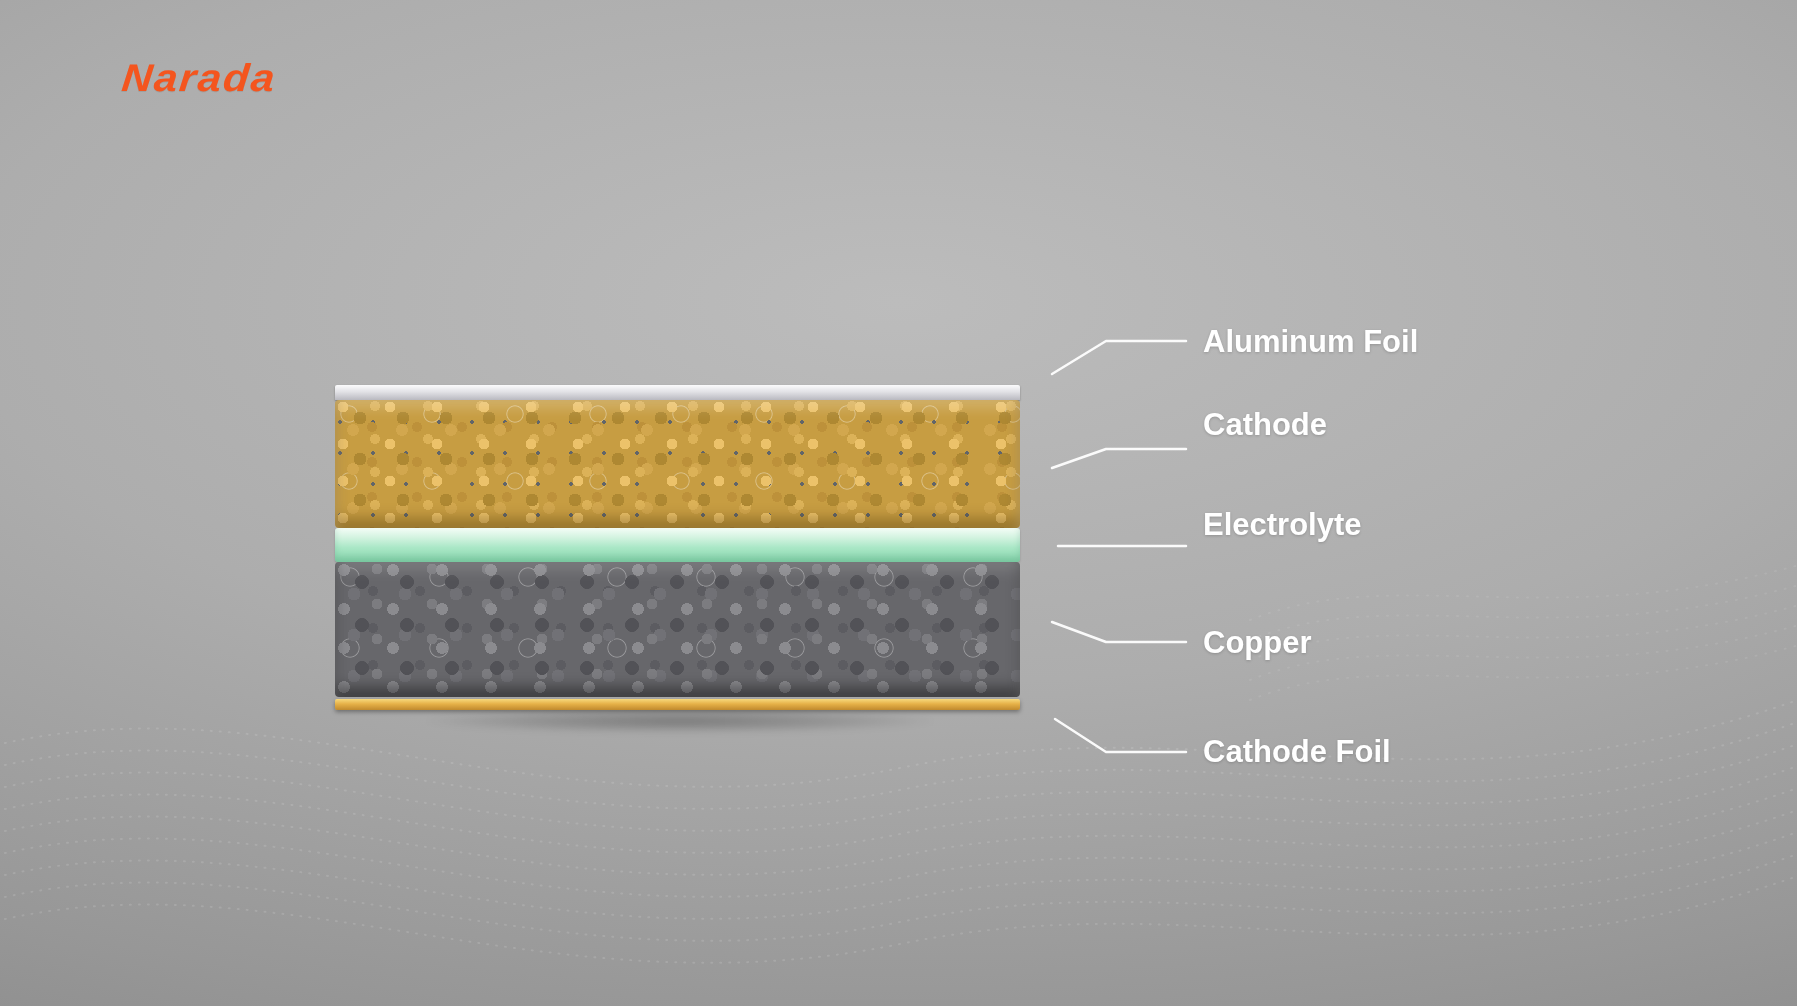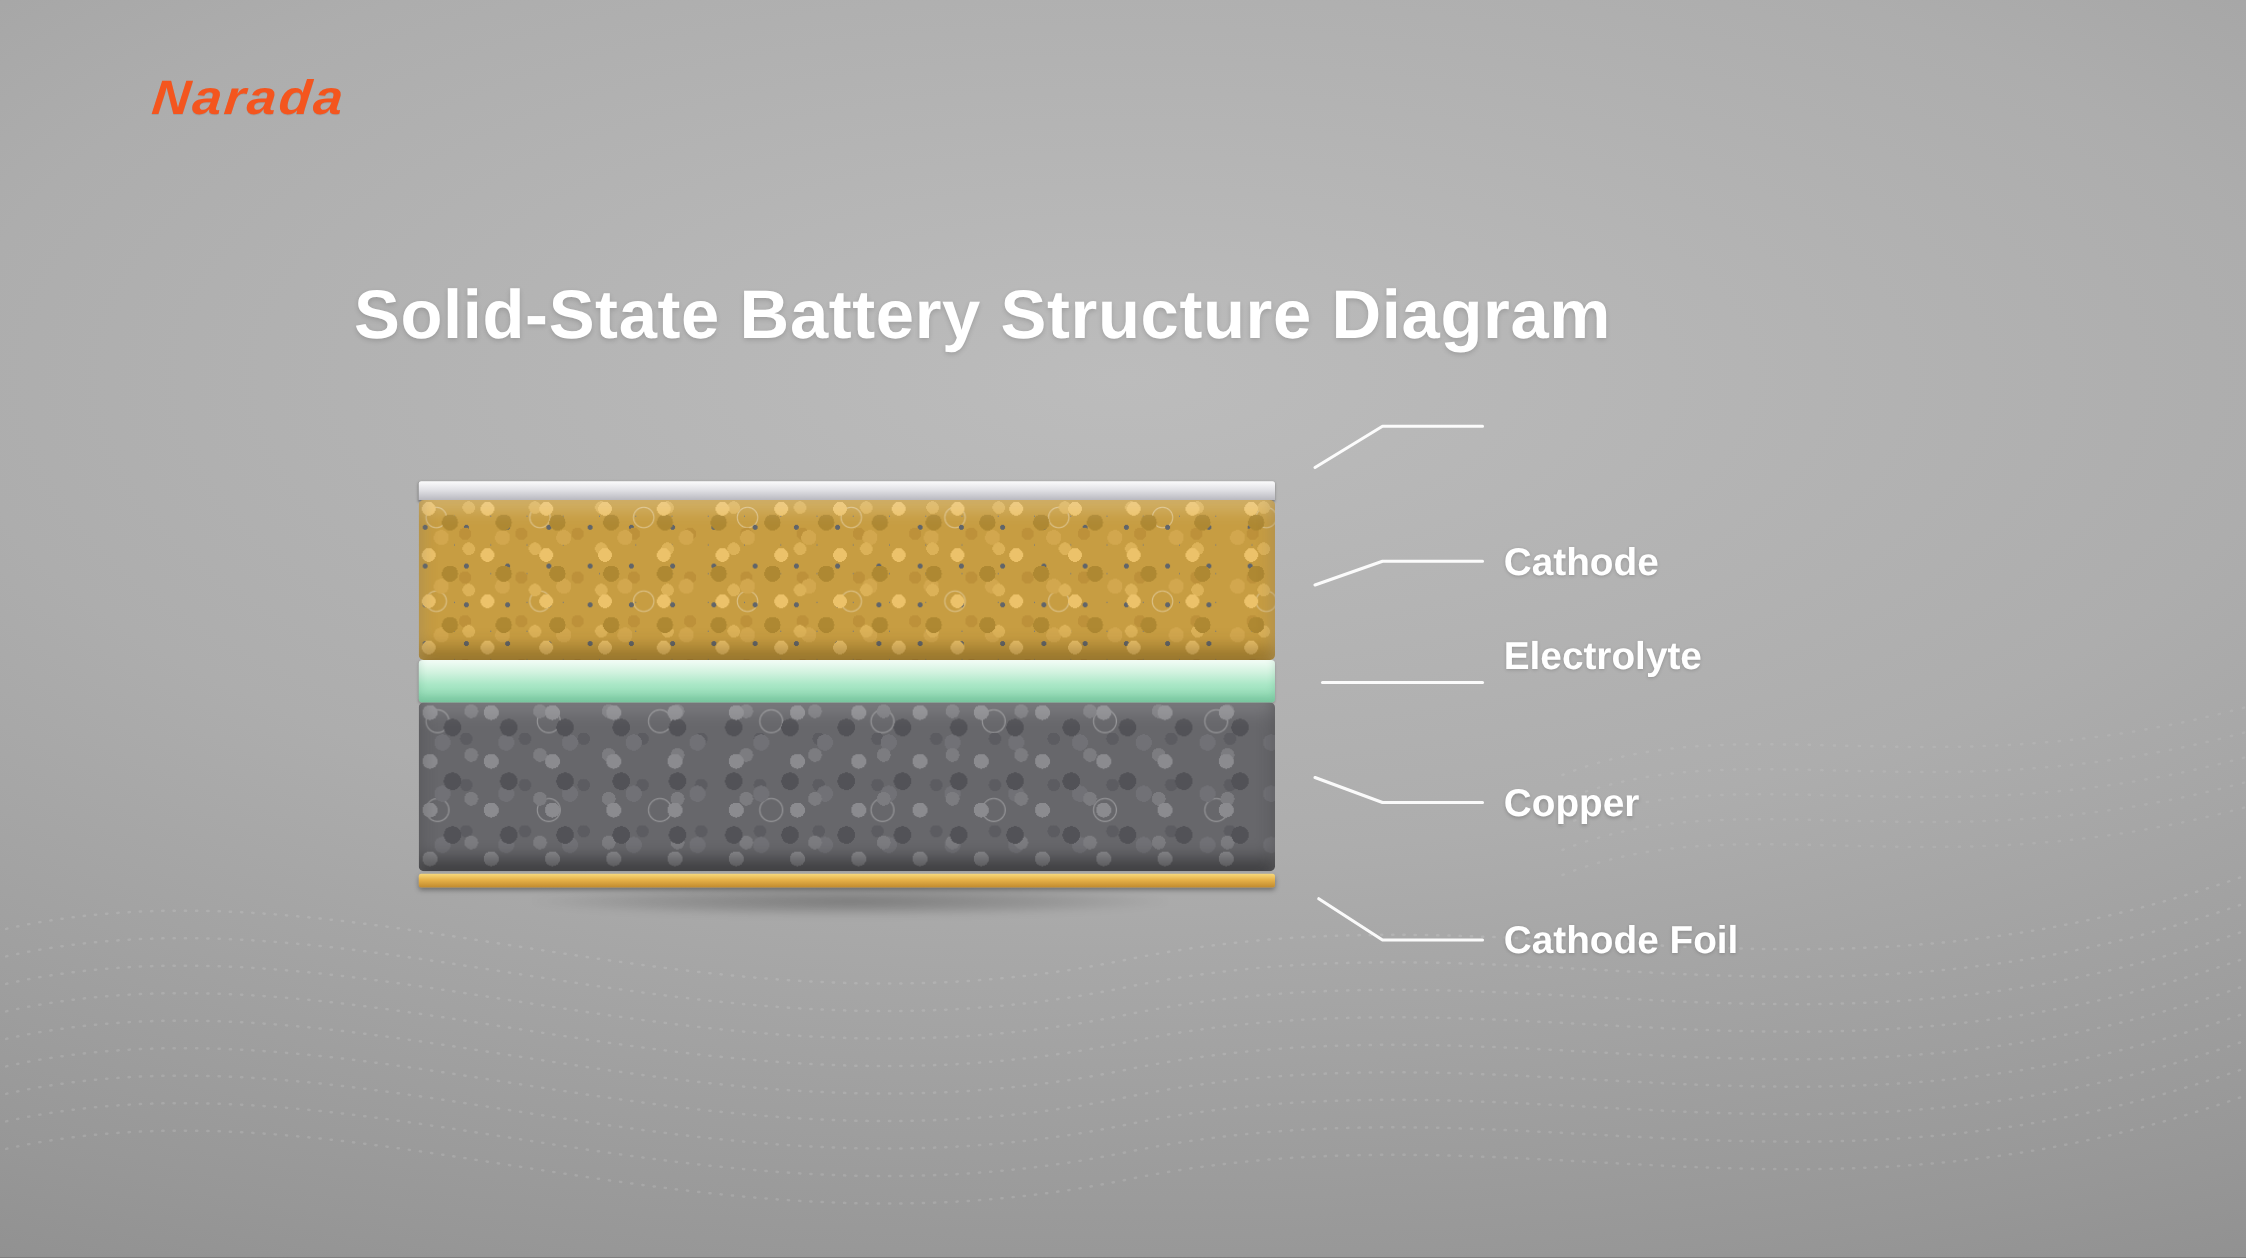--- a/index.html
+++ b/index.html
@@ -95,21 +95,21 @@
   }
 
   
   .layer-label{
     position:absolute;left:1203px;
     color:#ffffff;font-size:31px;font-weight:700;line-height:34px;
     text-shadow:0 1px 3px rgba(0,0,0,.18);
     white-space:nowrap;
   }
   .lab-aluminum{top:325px;}
-  .lab-cathode{top:433px;text-align:center;}
+  .lab-cathode{top:408px;text-align:center;}
   .lab-electrolyte{top:508px;}
   .lab-anode{top:626px;}
   .lab-copper{top:735px;}
 
   .overlay-svg{position:absolute;left:0;top:0;width:1797px;height:1006px;pointer-events:none;}
 </style>
 </head>
 <body>
 
 <div class="stage">
@@ -130,21 +130,20 @@
       <path id="wv2" d="M1250,620 C1400,560 1560,640 1830,556"></path>
       <use href="#wv2" y="20"></use>
       <use href="#wv2" y="40"></use>
       <use href="#wv2" y="60"></use>
       <use href="#wv2" y="80"></use>
     </g>
   </svg>
 
   <div class="logo">Narada</div>
 
-  <h1 class="title">Solid-State Battery Structure Diagram</h1>
 
   <div class="ground-shadow"></div>
 
   <div class="battery">
     <div class="layer layer-aluminum"></div>
     <div class="layer layer-cathode"></div>
     <div class="layer layer-electrolyte"></div>
     <div class="layer layer-anode"></div>
     <div class="layer layer-copper"></div>
   </div>
@@ -152,18 +151,19 @@
   <svg class="overlay-svg" aria-hidden="true">
     <g fill="none" stroke="#ffffff" stroke-width="2.5" stroke-linecap="round" stroke-linejoin="round" opacity="0.95">
       <polyline points="1052,374 1106,341 1186,341"></polyline>
       <polyline points="1052,468 1106,449 1186,449"></polyline>
       <polyline points="1058,546 1186,546"></polyline>
       <polyline points="1052,622 1106,642 1186,642"></polyline>
       <polyline points="1055,719 1106,752 1186,752"></polyline>
     </g>
   </svg>
 
+  <div class="layer-label lab-aluminum">Aluminum Foil</div>
   <div class="layer-label lab-cathode">Cathode</div>
   <div class="layer-label lab-electrolyte">Electrolyte</div>
   <div class="layer-label lab-anode">Copper</div>
   <div class="layer-label lab-copper">Cathode Foil</div>
 
 </div>
 
 </body></html>

